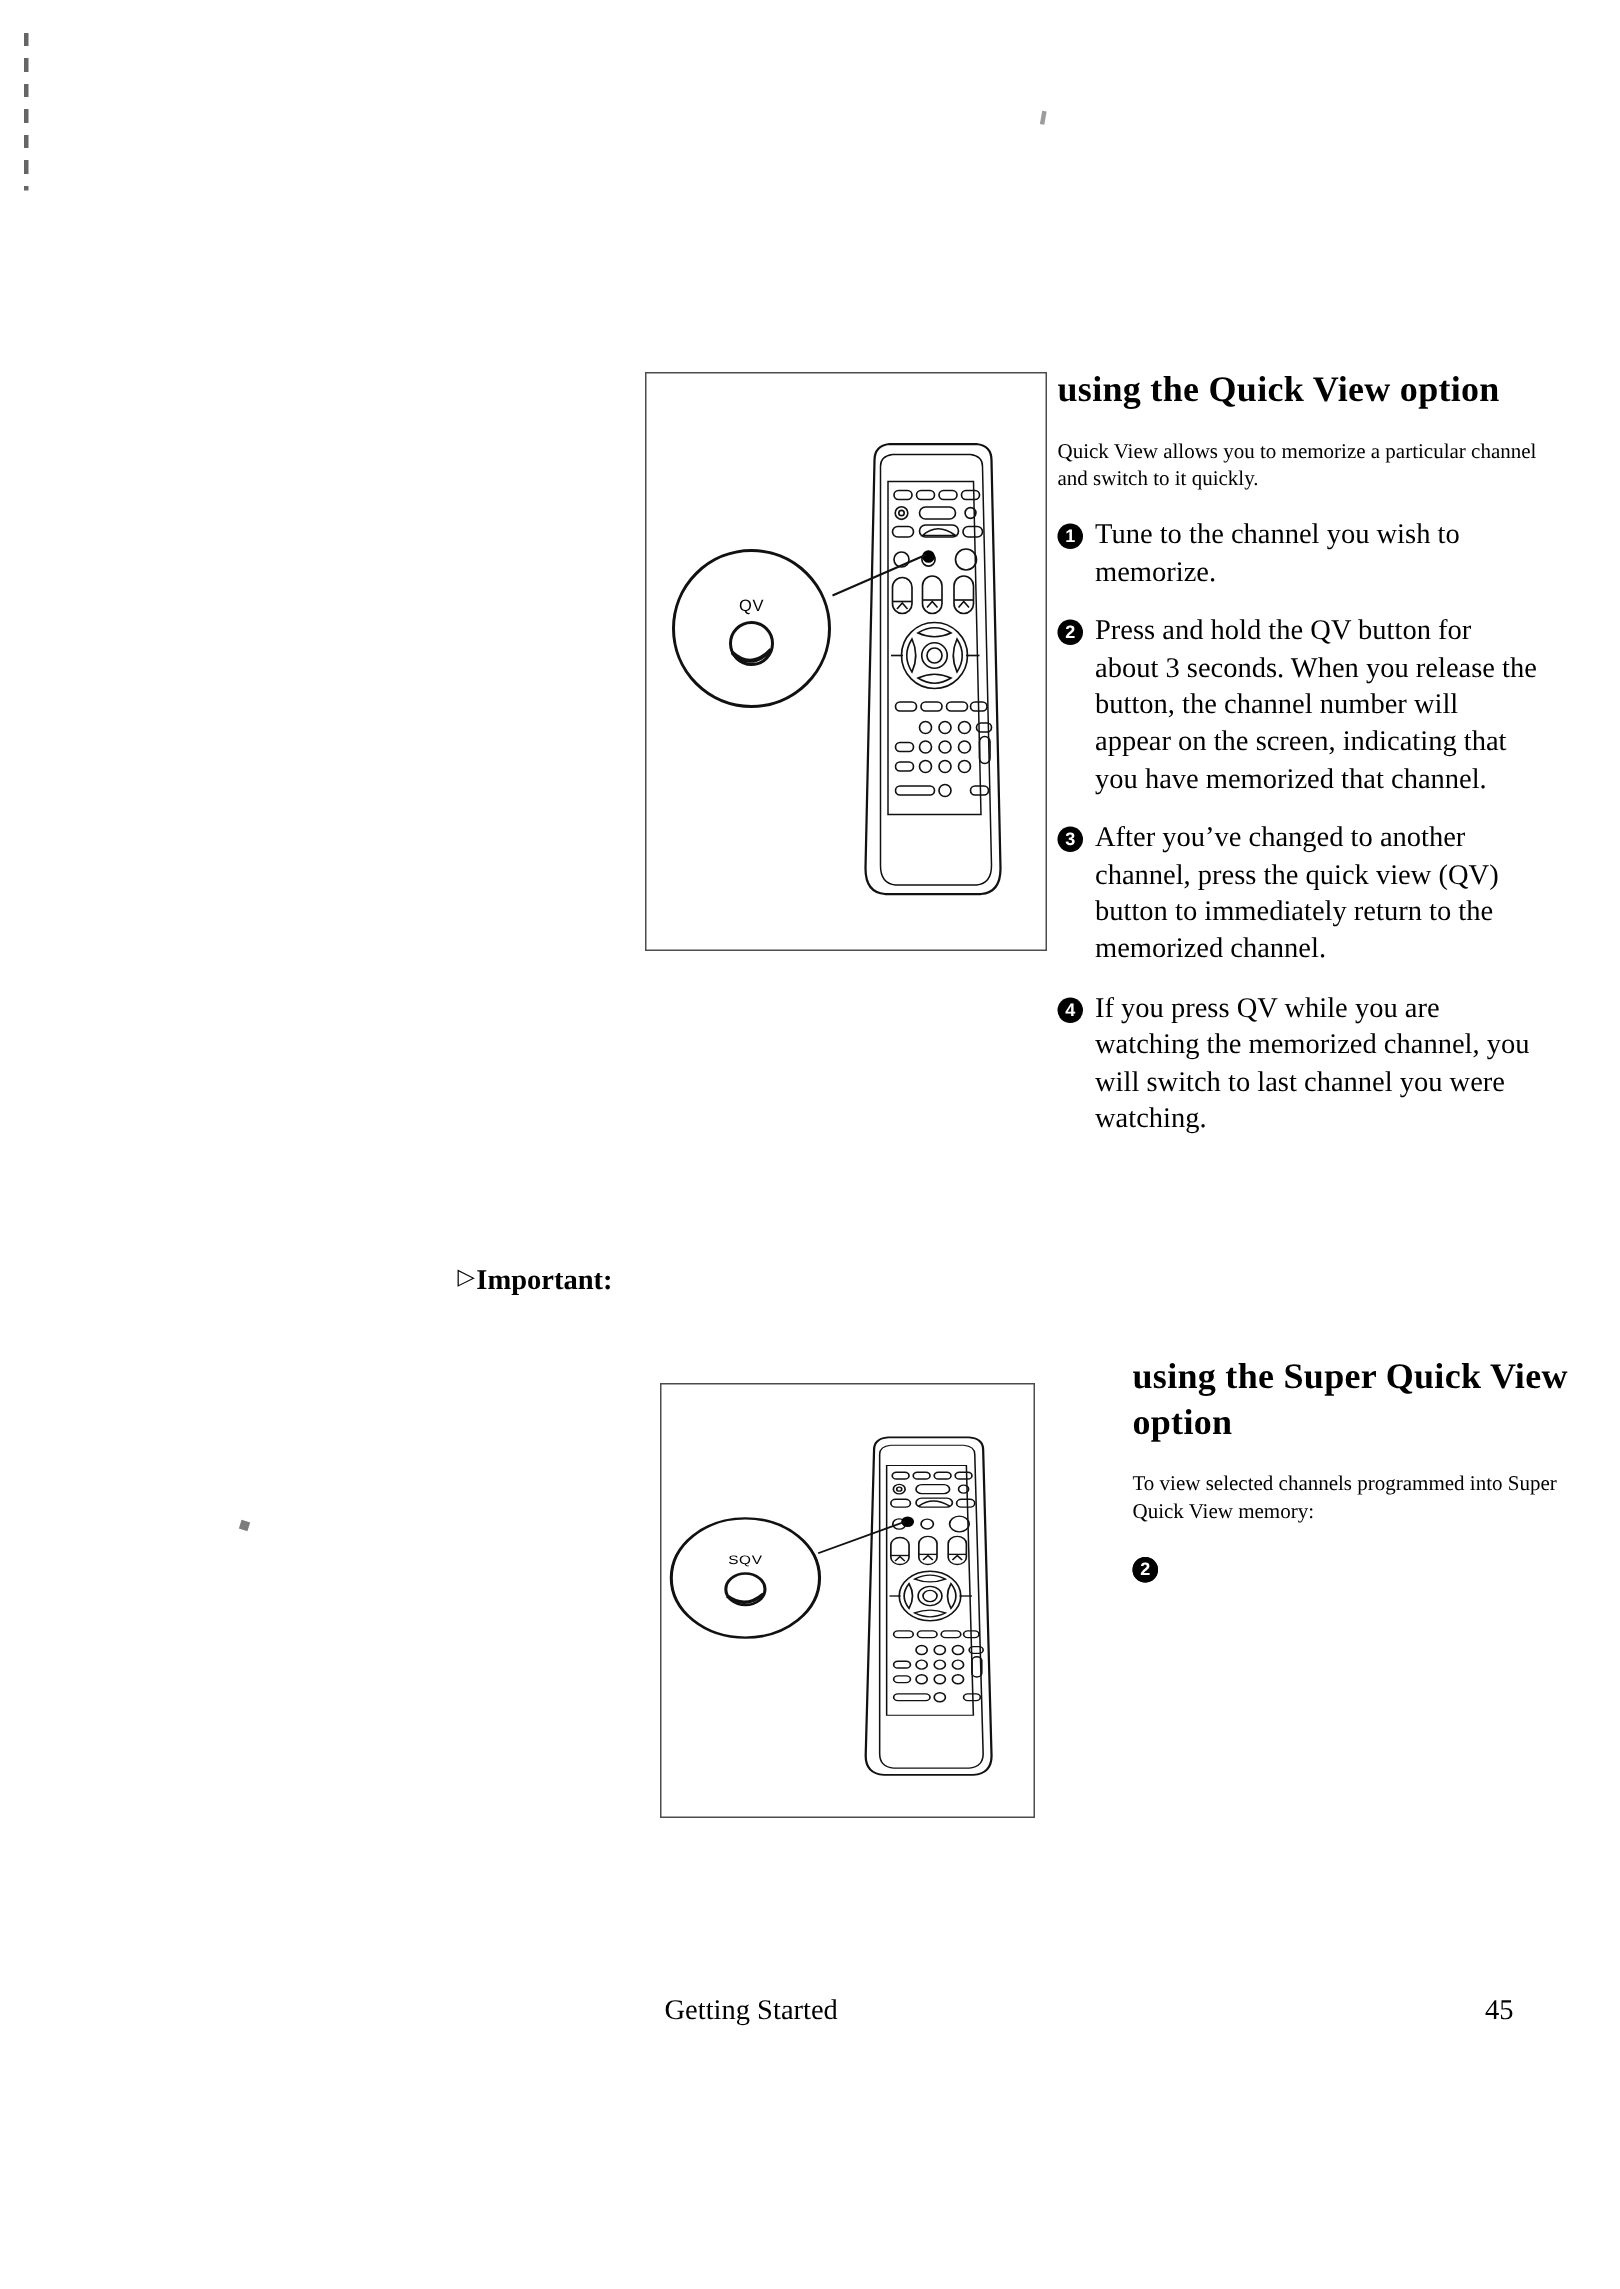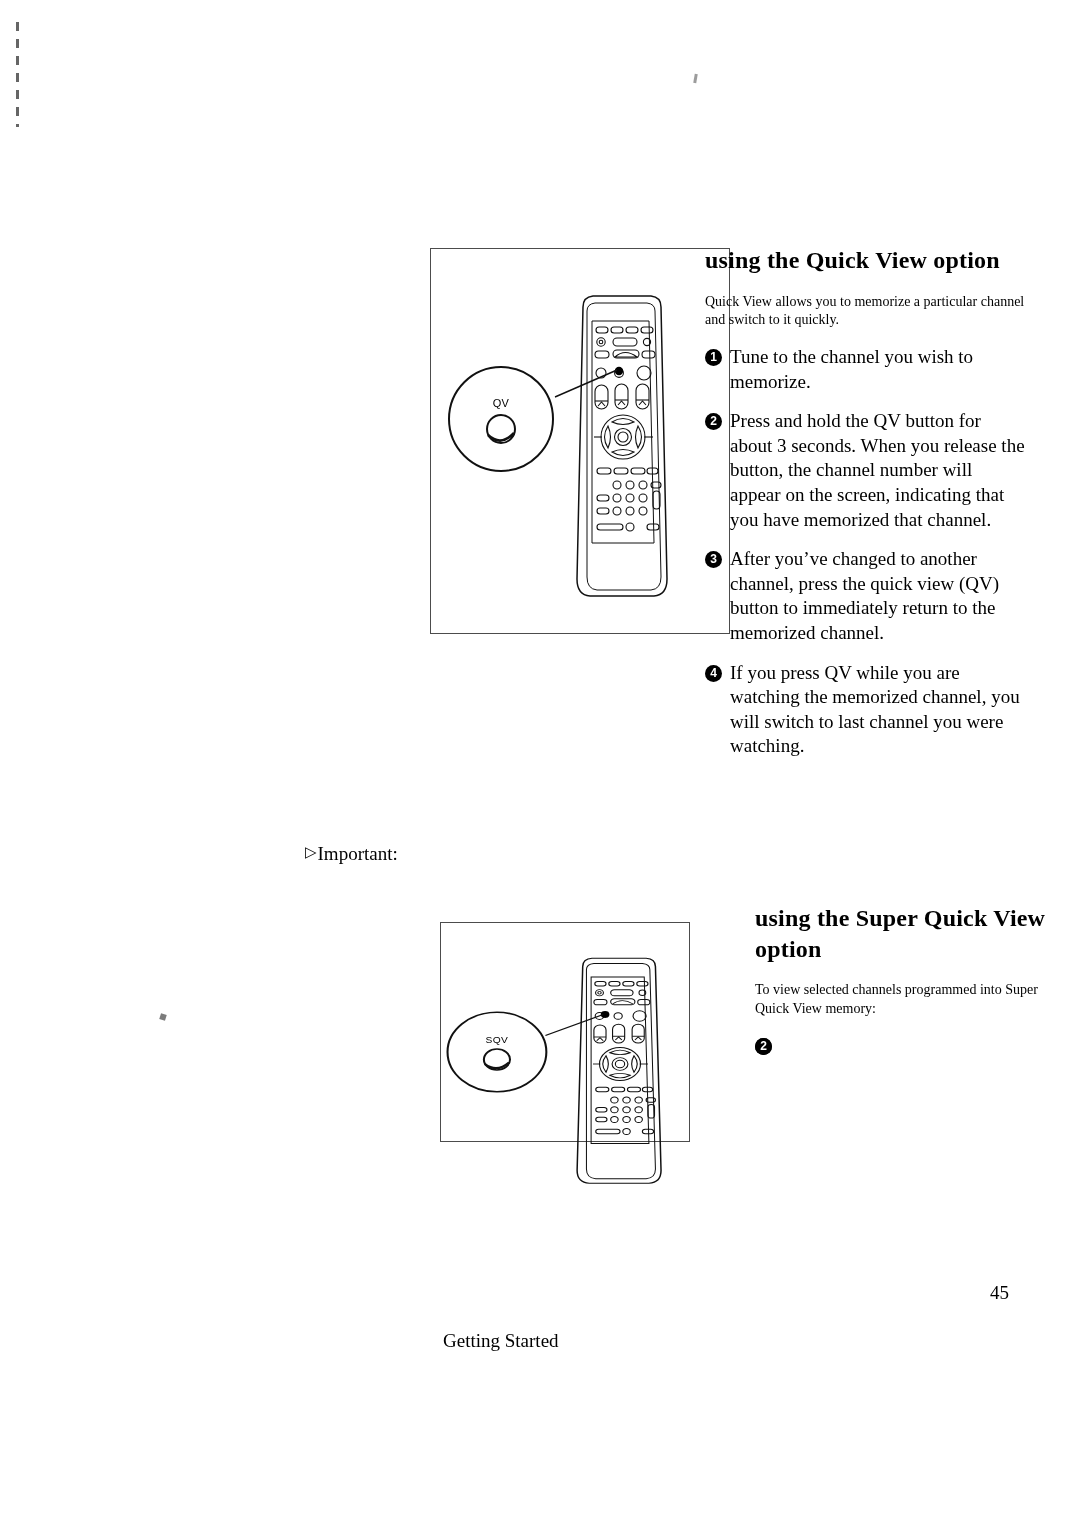--- a/index.html
+++ b/index.html
@@ -105,21 +105,21 @@
     line-height: 1.30;
   }
   .important .marker {
     flex: 0 0 auto;
     font-size: 15px;
     line-height: 1.45;
     padding-right: 1px;
   }
   .important .imp-label {
     flex: 0 0 auto;
-    font-weight: normal;
+    font-weight: bold;
     white-space: nowrap;
     text-align: right;
   }
   .important .imp-body {
     margin-left: 18px;
   }
 
   
   .footer-left, .footer-right {
     position: absolute;
@@ -133,21 +133,21 @@
 </style>
 </head>
 <body>
 
 <div id="page">
 
   <div class="scan-edge"></div>
   <div class="speck speck-top"></div>
   <div class="speck speck-left"></div>
 
-  <div class="figure" style="left:430px; top:248px; width:300px; height:386px;">
+  <div class="figure" style="left:430px; top:248px; width:268px; height:386px;">
     <svg width="266" height="384" viewBox="0 0 266 384">
       <g fill="none" stroke="#111" stroke-width="1.5">
 
         <path d="M152 58 q0 -10 10 -11 l58 0 q10 1 10 11 l6 272 q0 16 -13 17 l-64 0 q-13 -1 -13 -17 z"></path>
         <path d="M156 62 q0 -7 8 -8 l52 0 q8 1 8 8 l6 266 q0 12 -10 13 l-54 0 q-10 -1 -10 -13 z" stroke-width="1"></path>
 
         <path d="M161 72 l57 0 l5 222 l-62 0 z" stroke-width="1"></path>
       </g>
 
       <g fill="none" stroke="#111" stroke-width="1.1">
@@ -258,21 +258,21 @@
         <span>If you press QV while you are watching the memorized channel, you will switch to last channel you were watching.</span>
       </li>
     </ol>
   </div>
 
   <div class="important" style="left:305px; top:842px; width:720px;">
     <span class="marker">▷</span>
     <span class="imp-label">Important:</span>
   </div>
 
-  <div class="figure" style="left:440px; top:922px; width:250px; height:220px;">
+  <div class="figure" style="left:440px; top:922px; width:250px; height:290px;">
     <svg width="248" height="288" viewBox="0 0 266 384" preserveAspectRatio="none">
       <g fill="none" stroke="#111" stroke-width="1.6">
         <path d="M152 58 q0 -10 10 -11 l58 0 q10 1 10 11 l6 272 q0 16 -13 17 l-64 0 q-13 -1 -13 -17 z"></path>
         <path d="M156 62 q0 -7 8 -8 l52 0 q8 1 8 8 l6 266 q0 12 -10 13 l-54 0 q-10 -1 -10 -13 z" stroke-width="1.1"></path>
         <path d="M161 72 l57 0 l5 222 l-62 0 z" stroke-width="1.1"></path>
       </g>
 
       <g fill="none" stroke="#111" stroke-width="1.2">
         <rect x="165" y="78" width="12" height="6" rx="3"></rect>
         <rect x="180" y="78" width="12" height="6" rx="3"></rect>
@@ -364,15 +364,15 @@
       <li>
         <span class="num">1</span>
       </li>
       <li>
         <span class="num">2</span>
       </li>
     </ol>
   </div>
 
   <div class="footer-left" style="left:443px; top:1330px;">Getting Started</div>
-  <div class="footer-right" style="left:990px; top:1282px;">45</div>
+  <div class="footer-right" style="left:990px; top:1330px;">45</div>
 
 </div>
 
 </body></html>

